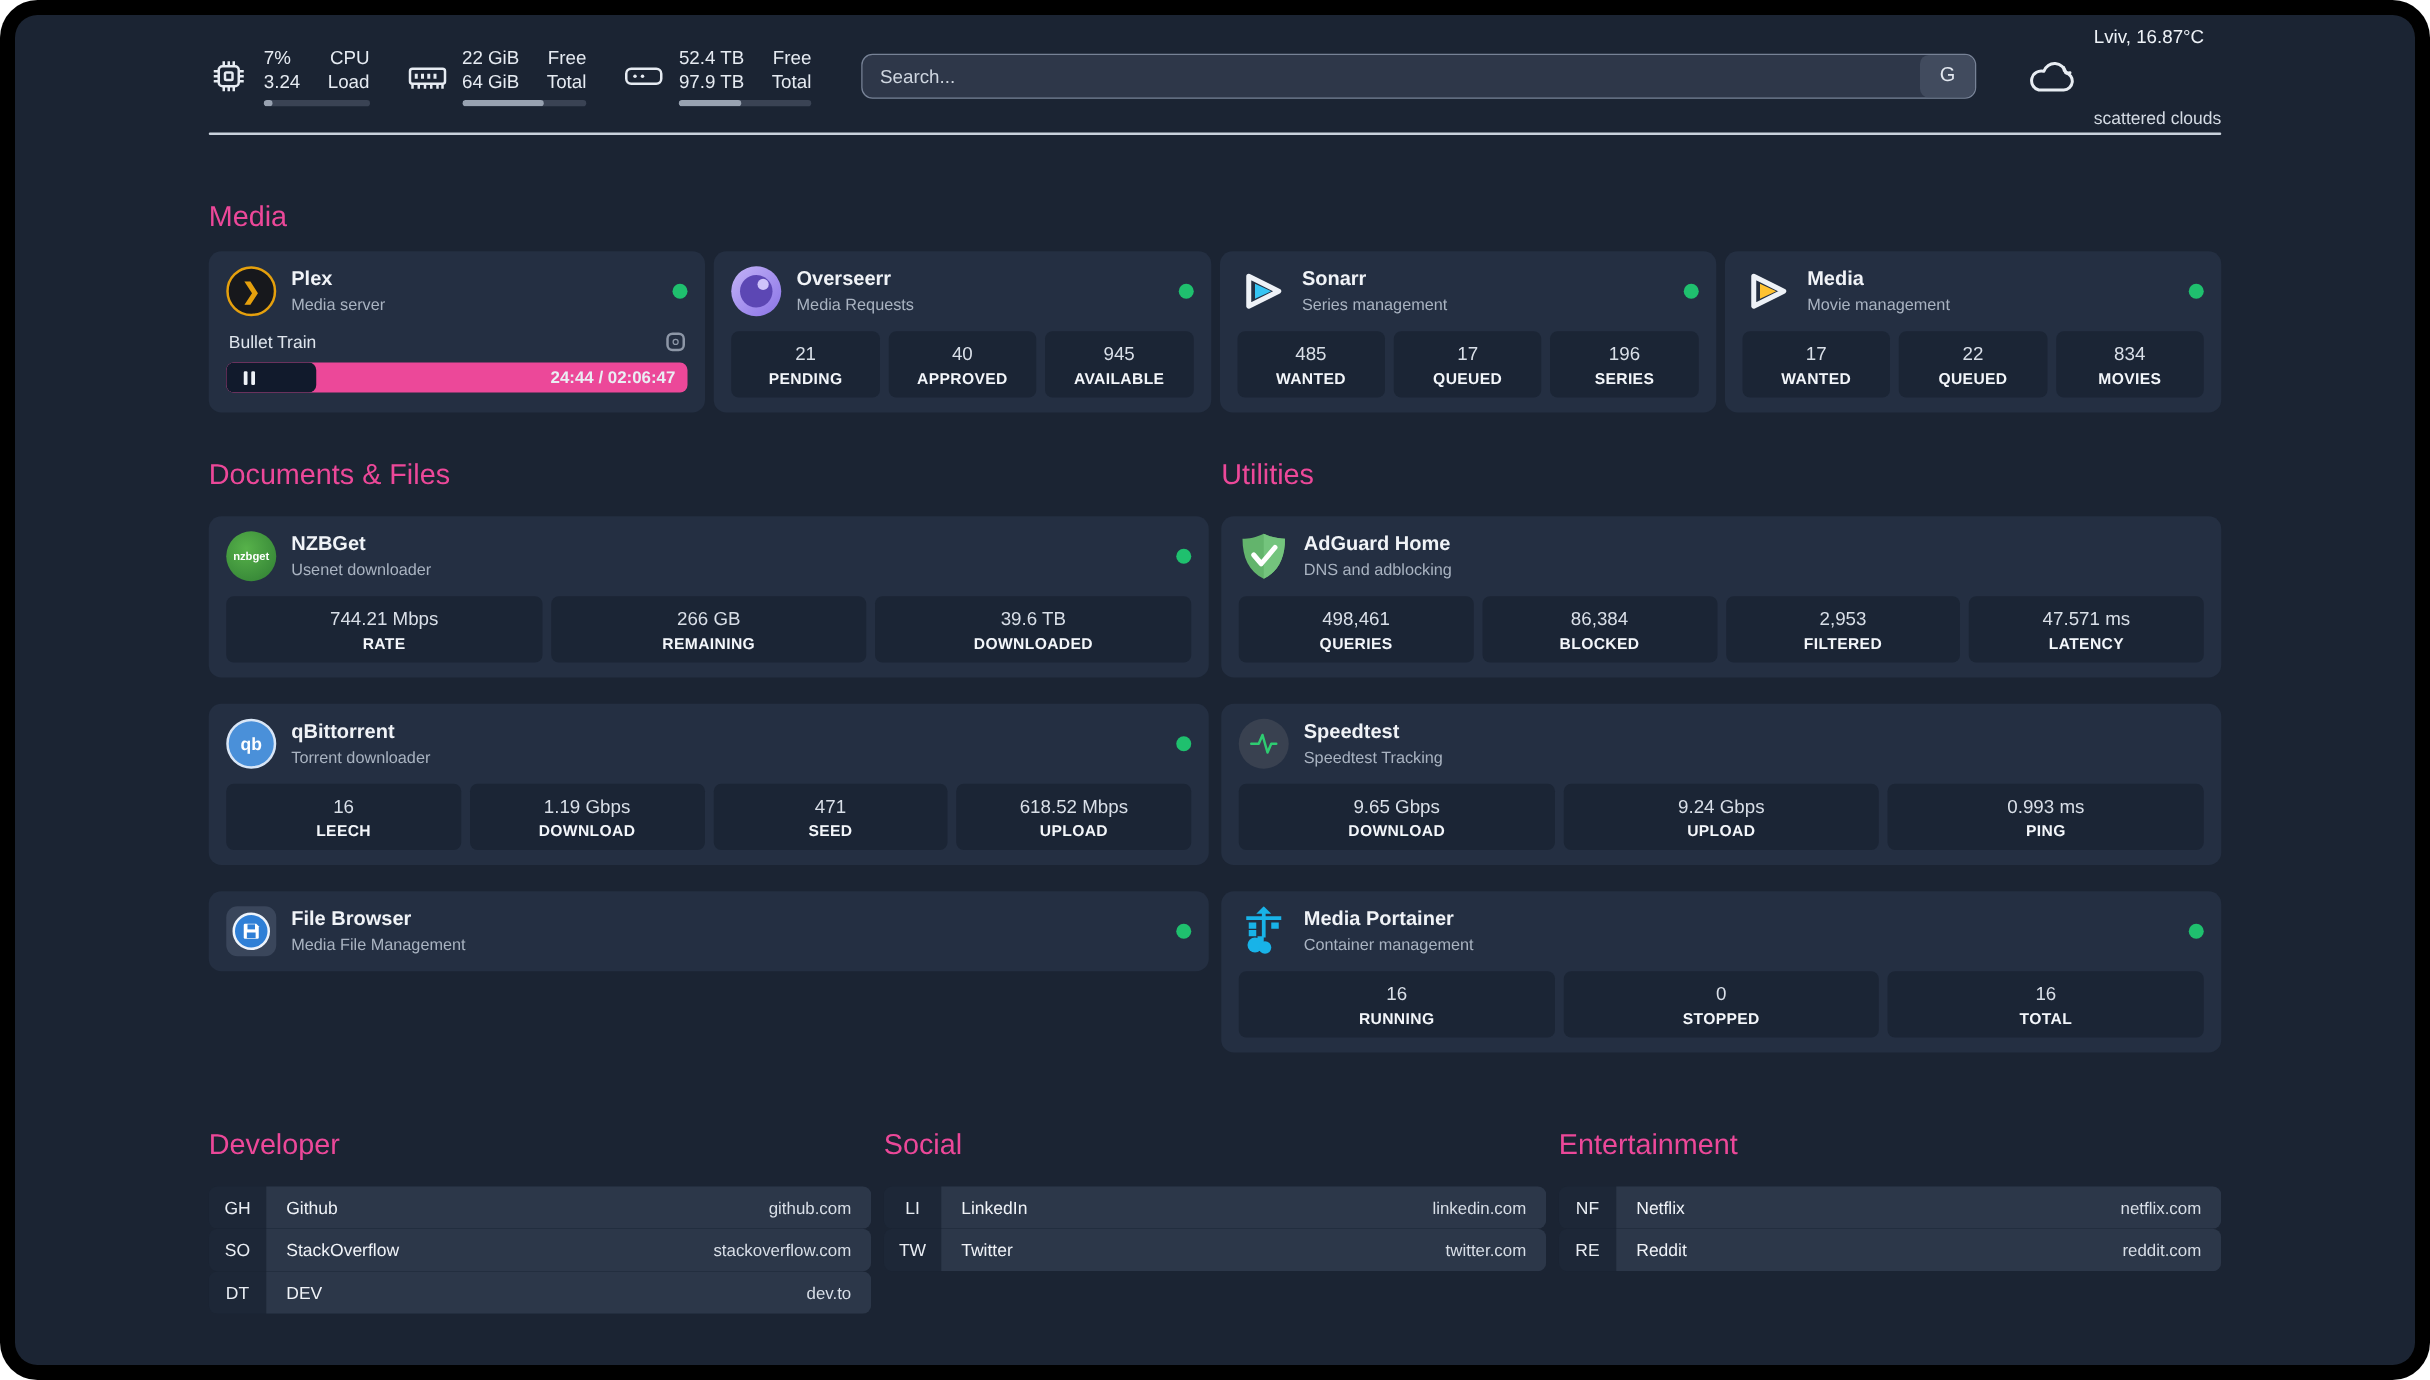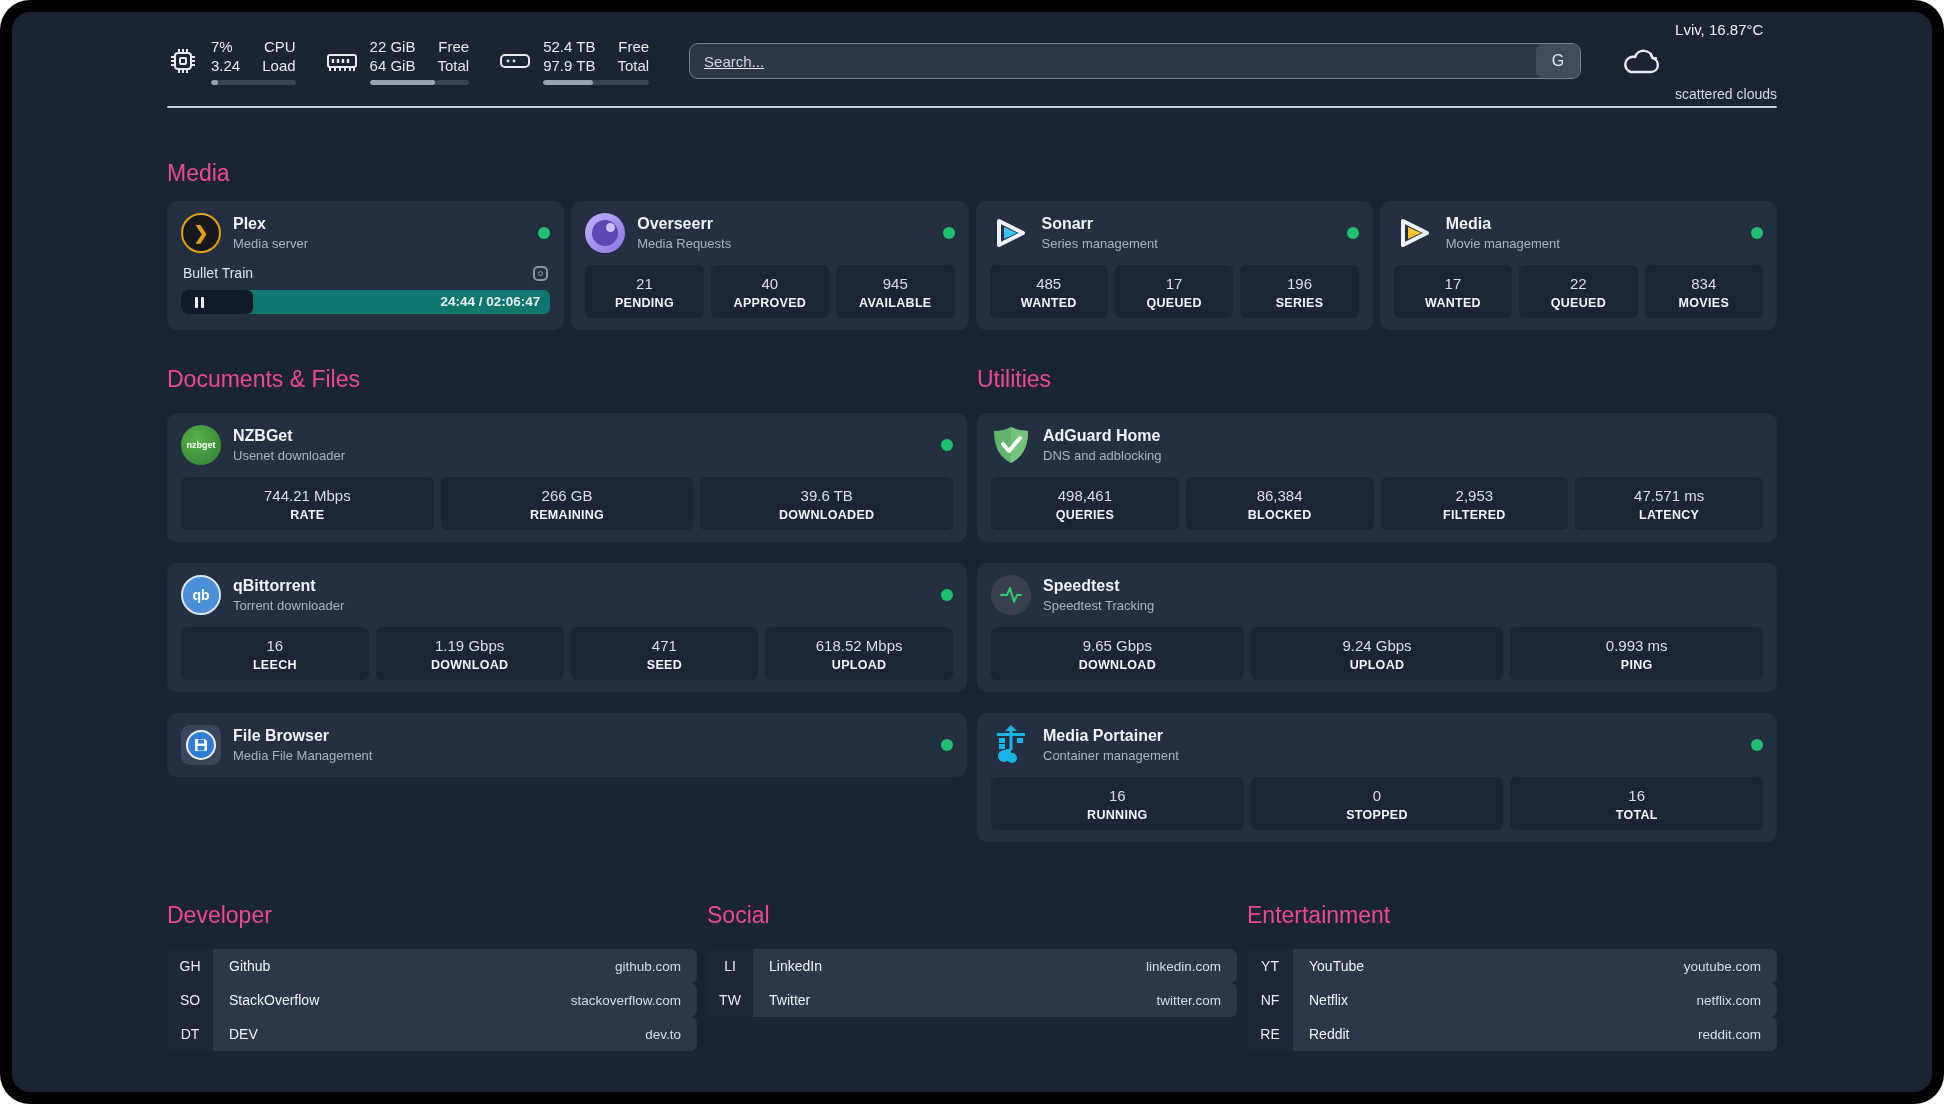--- a/index.html
+++ b/index.html
@@ -15,21 +15,21 @@
   .metric-icon { width:32px; display:flex; justify-content:center; color:#e6ebf2; }
   .metric-body { display:flex; flex-direction:column; }
   .metric-text { display:flex; gap:22px; }
   .metric-col { display:flex; flex-direction:column; font-size:15px; line-height:19px; color:#e6ebf2; font-weight:500; }
   .metric-col.labels { text-align:right; }
   .metric-bar { margin-top:5px; height:5px; border-radius:3px; background:#3a4354; overflow:hidden; }
   .metric-fill { height:100%; border-radius:3px; background:#98a2b1; }
 
   .searchbox { flex:1; margin:0 40px; height:36px; border:1.5px solid #76descent; border:1.5px solid #76descent; }
   .searchbox { flex:1; margin:0 40px; height:36px; border:1.5px solid #778296; border-radius:9px; background:#2e3749; display:flex; align-items:stretch; overflow:hidden; }
-  .searchbox input { flex:1; background:transparent; border:none; outline:none; color:#e8edf3; font-size:15px; padding:15px 14px; font-family:"Liberation Sans", sans-serif;text-decoration:underline; }
+  .searchbox input { flex:1; background:transparent; border:none; outline:none; color:#e8edf3; font-size:15px; padding:15px 14px; font-family:"Liberation Sans", sans-serif; }
   .searchbox input::placeholder { color:#cfd6e0; opacity:1; }
   .search-engine { width:44px; background:#414b5e; border-radius:7px; display:flex; align-items:center; justify-content:center; font-size:16px; color:#e3e8f0; cursor:pointer; }
 
   .weather { display:flex; align-items:center; gap:12px; }
   .weather-text { display:flex; flex-direction:column;gap:46px; }
   .weather-line1 { font-size:15px; color:#eef2f7; font-weight:500; line-height:19px; }
   .weather-line2 { font-size:14px; color:#d4dbe4; line-height:18px; }
 
   .divider { margin-top:16px; height:2px; background:#c9d1dc; border-radius:1px; }
 
@@ -61,21 +61,21 @@
   .qb-circle { background:#4a90d9; border:2px solid #d9e6f6; color:#fff; font-size:14px; font-weight:bold; }
   .fb-square { width:40px; height:40px; border-radius:9px; background:#3a465b; display:flex; align-items:center; justify-content:center; }
   .fb-circle { width:30px; height:30px; border-radius:50%; background:#2f7fd6; border:2px solid #eef3fa; display:flex; align-items:center; justify-content:center; }
   .speedtest-circle { background:#394150; }
 
   
   .np-titlerow { display:flex; align-items:center; justify-content:space-between; margin-top:12px; padding:0 2px;text-align:center; }
   .np-title { font-size:14px; color:#dfe5ed; }
   .np-gear { width:15px; height:15px; border:2px solid #8d97a7; border-radius:5px; display:flex; align-items:center; justify-content:center; }
   .np-gear-dot { width:5px; height:5px; border:1.5px solid #8d97a7; border-radius:50%; }
-  .np-bar { margin-top:9px; height:24px; background:#0f766e; border-radius:6px; position:relative; overflow:hidden; }
+  .np-bar { margin-top:9px; height:24px; background:#ec4899; border-radius:6px; position:relative; overflow:hidden; }
   .np-fill { height:100%; background:#111a2c; border-radius:6px; display:flex; align-items:center; }
   .pause-icon { display:flex; gap:3px; margin-left:14px; }
   .pause-icon span { display:block; width:3px; height:11px; background:#eef2f7; border-radius:1px; }
   .np-time { position:absolute; right:10px; top:0; line-height:24px; font-size:13.5px; font-weight:bold; color:#eaeef4; }
 
   
   .two-col { display:grid; grid-template-columns:1fr 1fr; gap:10px; margin-top:36px; align-items:start; }
   .col-title { margin-bottom:18px; }
   .col-stack { display:flex; flex-direction:column; gap:21px; }
 
@@ -565,27 +565,20 @@
             <span class="link-url">twitter.com</span>
           </div>
         </div>
       </div>
     </div>
 
     <div class="links-col">
       <div class="section-title">Entertainment</div>
       <div class="link-list">
         <div class="link-row">
-          <div class="link-tag">YT</div>
-          <div class="link-bar">
-            <span class="link-name">YouTube</span>
-            <span class="link-url">youtube.com</span>
-          </div>
-        </div>
-        <div class="link-row">
           <div class="link-tag">NF</div>
           <div class="link-bar">
             <span class="link-name">Netflix</span>
             <span class="link-url">netflix.com</span>
           </div>
         </div>
         <div class="link-row">
           <div class="link-tag">RE</div>
           <div class="link-bar">
             <span class="link-name">Reddit</span>

